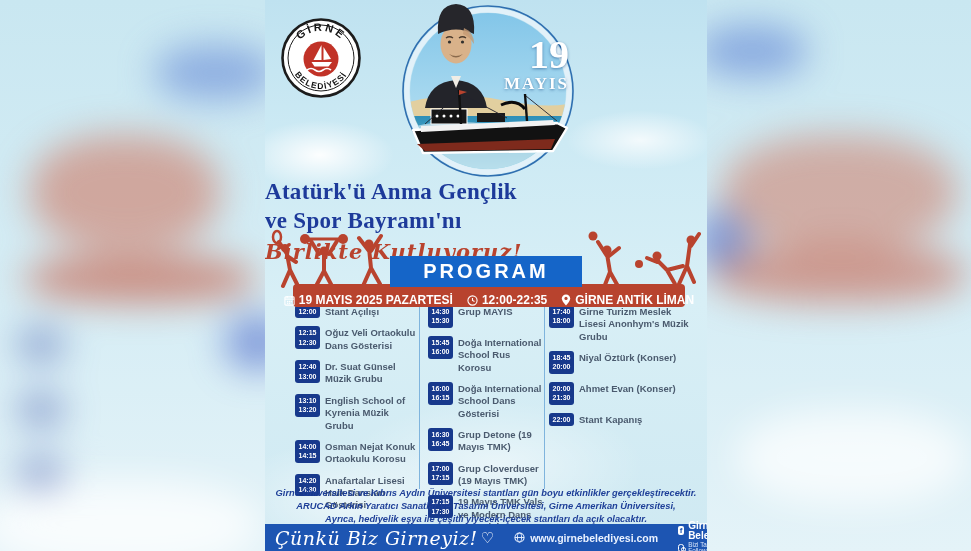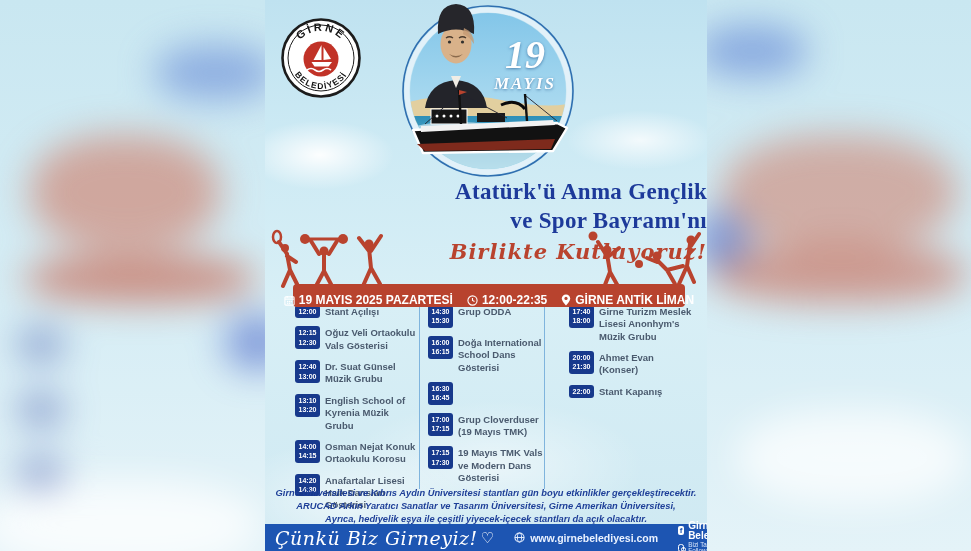--- a/index.html
+++ b/index.html
@@ -17,46 +17,46 @@
   .poster { position:absolute; left:265px; top:0; width:442px; height:551px; overflow:hidden;
             background:linear-gradient(180deg,#bfe2f0 0%,#cdeaf4 26%,#d8eff6 55%,#cfe9f2 100%); }
   .cloud { position:absolute; background:radial-gradient(ellipse at center, rgba(255,255,255,.95), rgba(255,255,255,0) 70%); }
 
   
   .muni-logo { position:absolute; left:16px; top:18px; width:80px; height:80px; }
 
   
   .hero-circle { position:absolute; left:136px; top:4px; width:174px; height:174px; }
   .portrait { position:absolute; left:150px; top:-2px; width:82px; height:110px; }
-  .mayis-badge { position:absolute; left:216px; top:36px; width:88px; text-align:center; color:#fff;
-                 font-family:"Liberation Serif", serif; text-shadow:0 1px 3px rgba(10,60,120,.55);font-style:italic; }
+  .mayis-badge { position:absolute; left:216px; top:36px; width:88px; text-align:right; color:#fff;
+                 font-family:"Liberation Serif", serif; text-shadow:0 1px 3px rgba(10,60,120,.55); }
   .mayis-badge .day { font-size:40px; font-weight:bold; line-height:.95; display:block; }
   .mayis-badge .month { font-size:17px; font-weight:bold; letter-spacing:2px; display:block; }
   .ship { position:absolute; left:140px; top:88px; width:176px; height:74px; }
 
   
-  .title-block { position:absolute; left:0; top:178px; width:442px; text-align:right; }
+  .title-block { position:absolute; left:0; top:178px; width:442px; text-align:left; }
   .title-line { font-family:"Liberation Serif", serif; font-weight:bold; font-size:23px; color:#1d3a9a; line-height:1.25; letter-spacing:.3px; }
   .script-line { font-family:"DejaVu Serif", serif; font-style:italic; font-weight:bold; font-size:21px; color:#b9432e; margin-top:3px; letter-spacing:1px; }
 
   .sport-left  { position:absolute; left:6px;  top:224px; width:122px; height:72px; }
   .sport-right { position:absolute; left:312px; top:224px; width:124px; height:76px; }
 
   .program-bar { position:absolute; left:125px; top:256px; width:192px; height:31px; background:#1565c8;
                  color:#fff; font-weight:bold; font-size:20px; letter-spacing:3px; text-align:center; line-height:31px; z-index:3; }
   .date-bar { position:absolute; left:28px; top:284px; width:392px; height:23px; background:#b8432e; border-radius:4px;
               display:flex; align-items:flex-end; justify-content:center; gap:14px; color:#fff; font-weight:bold; font-size:12px; z-index:2; }
   .date-bar .seg { display:flex; align-items:center; gap:4px; white-space:nowrap; }
 
   
   .schedule { position:absolute; left:30px; top:305px; width:402px; height:184px; display:flex; }
   .sched-col { display:flex; flex-direction:column; gap:8px; }
   .sched-col.c1 { flex:0 0 124px; }
   .sched-col.c2 { flex:0 0 125px; border-left:1.5px solid #7fb4dd; padding-left:8px; }
-  .sched-col.c3 { flex:0 0 150px; border-left:1.5px solid #7fb4dd; padding-left:24px; }
+  .sched-col.c3 { flex:0 0 150px; border-left:1.5px solid #7fb4dd; padding-left:4px; }
   .event { display:flex; gap:5px; align-items:flex-start; }
   .time-badge { flex:0 0 25px; background:#17398c; color:#fff; border-radius:3px; padding:2px 1px;
                 display:flex; flex-direction:column; align-items:center; font-size:7px; font-weight:bold; line-height:1.35; }
   .event-label { font-size:9.5px; font-weight:bold; color:#4a5a6e; line-height:1.3; padding-top:1px; }
 
   
   .note { position:absolute; left:6px; top:487px; width:430px; text-align:center;
           font-style:italic; font-weight:bold; font-size:9.3px; color:#1e3f98; line-height:1.4; }
 
   
@@ -219,20 +219,21 @@
       <circle cx="16" cy="12" r="4.5" fill="#b9432e" stroke="none"></circle>
       <circle cx="30" cy="26" r="4.5" fill="#b9432e" stroke="none"></circle>
       <path d="M30,30 L33,48 M30,32 L21,18 M32,32 L42,24 M33,48 L26,66 M33,48 L42,64"></path>
       <circle cx="62" cy="40" r="4" fill="#b9432e" stroke="none"></circle>
       <circle cx="80" cy="32" r="4.5" fill="#b9432e" stroke="none"></circle>
       <path d="M80,36 L90,46 M80,38 L70,34 M90,46 L106,42 M90,46 L98,60"></path>
       <circle cx="114" cy="16" r="4.5" fill="#b9432e" stroke="none"></circle>
       <path d="M113,20 L110,42 M114,22 L122,10 M110,42 L102,60 M110,42 L117,58"></path>
     </svg>
 
+    <div class="program-bar">PROGRAM</div>
 
     <div class="date-bar">
       <span class="seg">
         <svg width="11" height="11" viewBox="0 0 12 12">
           <rect x="1" y="2" width="10" height="9" rx="1" fill="none" stroke="#fff" stroke-width="1.2"></rect>
           <path d="M1,4.5 L11,4.5" stroke="#fff" stroke-width="1.2"></path>
           <path d="M3.5,1 L3.5,3 M8.5,1 L8.5,3" stroke="#fff" stroke-width="1.2"></path>
           <circle cx="4" cy="7" r=".8" fill="#fff"></circle>
             <circle cx="6" cy="7" r=".8" fill="#fff"></circle>
             <circle cx="8" cy="7" r=".8" fill="#fff"></circle>
@@ -263,21 +264,21 @@
             <div class="time-badge">
               <span>12:00</span>
             </div>
             <div class="event-label">Stant Açılışı</div>
           </div>
           <div class="event">
             <div class="time-badge">
               <span>12:15</span>
               <span>12:30</span>
             </div>
-            <div class="event-label">Oğuz Veli Ortaokulu Vals Gösterisi</div>
+            <div class="event-label">Oğuz Veli Ortaokulu Dans Gösterisi</div>
           </div>
           <div class="event">
             <div class="time-badge">
               <span>12:40</span>
               <span>13:00</span>
             </div>
             <div class="event-label">Dr. Suat Günsel Müzik Grubu</div>
           </div>
           <div class="event">
             <div class="time-badge">
@@ -300,34 +301,42 @@
             </div>
             <div class="event-label">Anafartalar Lisesi Halk Dansları Gösterisi</div>
           </div>
         </div>
       <div class="sched-col c2">
           <div class="event">
             <div class="time-badge">
               <span>14:30</span>
               <span>15:30</span>
             </div>
-            <div class="event-label">Grup ODDA</div>
+            <div class="event-label">Grup MAYIS</div>
+          </div>
+          <div class="event">
+            <div class="time-badge">
+              <span>15:45</span>
+              <span>16:00</span>
+            </div>
+            <div class="event-label">Doğa International School Rus Korosu</div>
           </div>
           <div class="event">
             <div class="time-badge">
               <span>16:00</span>
               <span>16:15</span>
             </div>
             <div class="event-label">Doğa International School Dans Gösterisi</div>
           </div>
           <div class="event">
             <div class="time-badge">
               <span>16:30</span>
               <span>16:45</span>
             </div>
+            <div class="event-label">Grup Detone (19 Mayıs TMK)</div>
           </div>
           <div class="event">
             <div class="time-badge">
               <span>17:00</span>
               <span>17:15</span>
             </div>
             <div class="event-label">Grup Cloverduser (19 Mayıs TMK)</div>
           </div>
           <div class="event">
             <div class="time-badge">
@@ -337,20 +346,27 @@
             <div class="event-label">19 Mayıs TMK Vals ve Modern Dans Gösterisi</div>
           </div>
         </div>
       <div class="sched-col c3">
           <div class="event">
             <div class="time-badge">
               <span>17:40</span>
               <span>18:00</span>
             </div>
             <div class="event-label">Girne Turizm Meslek Lisesi Anonhym's Müzik Grubu</div>
+          </div>
+          <div class="event">
+            <div class="time-badge">
+              <span>18:45</span>
+              <span>20:00</span>
+            </div>
+            <div class="event-label">Niyal Öztürk (Konser)</div>
           </div>
           <div class="event">
             <div class="time-badge">
               <span>20:00</span>
               <span>21:30</span>
             </div>
             <div class="event-label">Ahmet Evan (Konser)</div>
           </div>
           <div class="event">
             <div class="time-badge">

